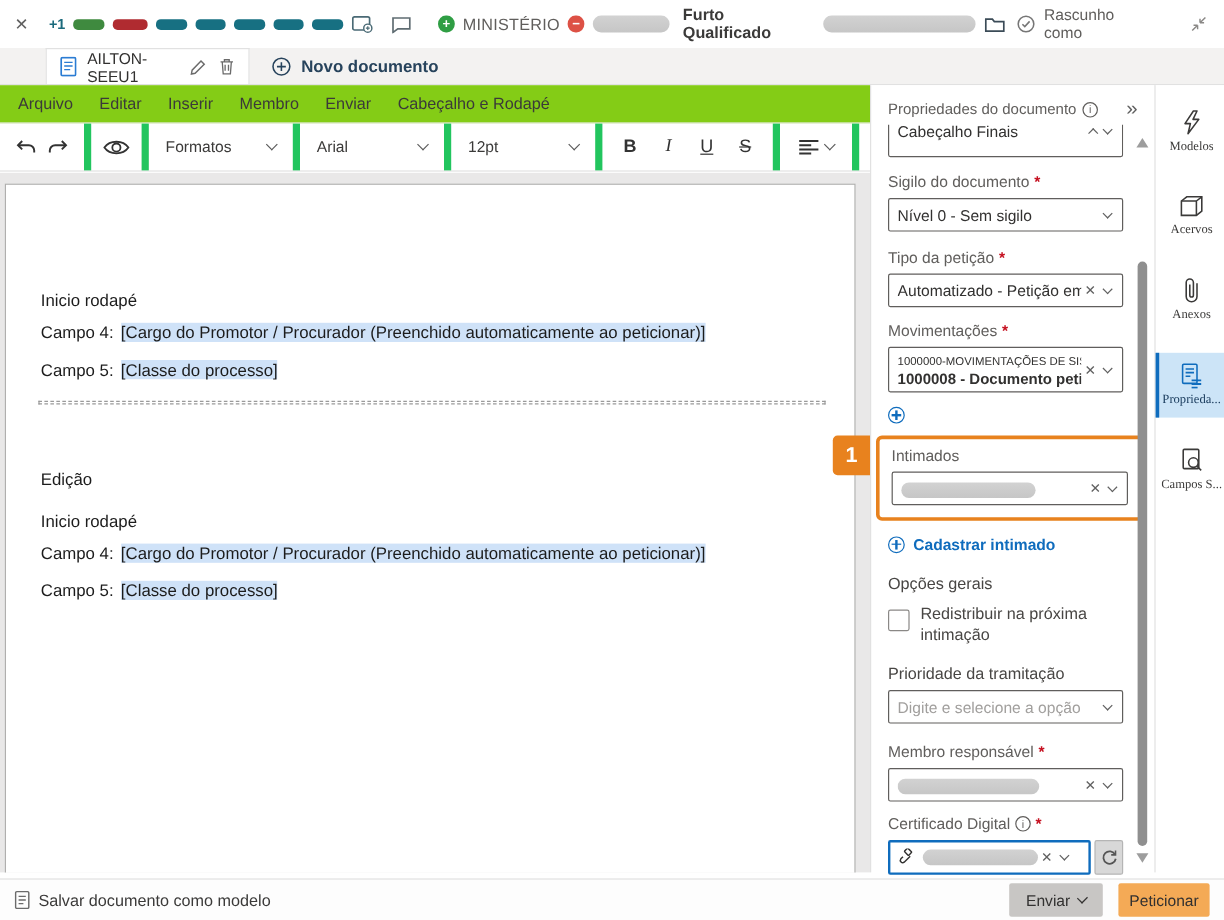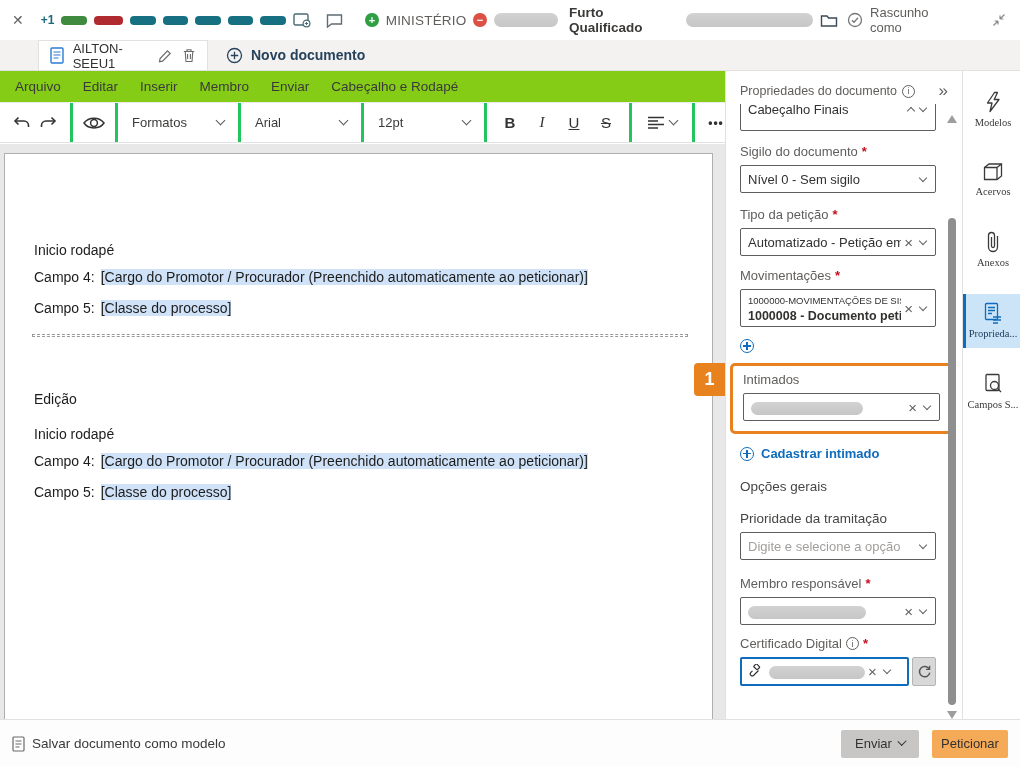--- a/index.html
+++ b/index.html
@@ -30,21 +30,21 @@
   .doctab .lbl { font-size:13px; color:#323130; }
   .newdoc { display:flex; align-items:center; gap:7px; padding:0 16px;
     color:#27435c; font-weight:bold; font-size:14px; cursor:pointer; }
   
   .menubar { position:absolute; top:71px; left:0; width:725px; height:32px;
     display:flex; align-items:center; gap:4px; padding:0 6px; border-bottom:1px solid #ececec; background:#84cc16; }
   .menubar span { padding:4px 9px; font-size:13.5px; color:#3b3a39; cursor:pointer; }
   
   .toolbar { position:absolute; top:103px; left:0; width:725px; height:40px;
     display:flex; align-items:stretch; border-bottom:1px solid #e1e1e1; background:#fff; }
-  .tgroup { display:flex; align-items:center; gap:2px; padding:0 8px; border-right:3px solid #22c55e; }
+  .tgroup { display:flex; align-items:center; gap:2px; padding:0 8px; border-right:6px solid #22c55e; }
   .tbtn { display:flex; align-items:center; justify-content:center; min-width:26px; height:28px;
     border-radius:2px; cursor:pointer; color:#333; }
   .tsel { display:flex; align-items:center; justify-content:space-between; width:100px;
     font-size:13px; color:#3b3a39; cursor:pointer; padding:0 4px; }
   .chv { width:7px; height:7px; border-right:1.4px solid #5a5a5a; border-bottom:1.4px solid #5a5a5a;
     display:inline-block; transform:rotate(45deg); margin-top:-4px; }
   .bial { font-size:15px; width:30px; text-align:center; }
   .b { font-weight:bold; } .i { font-style:italic; font-family:"Liberation Serif", serif; }
   .u { text-decoration:underline; } .s { text-decoration:line-through; }
   .more { letter-spacing:1px; font-weight:bold; color:#333; font-size:12px; }
@@ -113,21 +113,21 @@
   
   .rail { position:absolute; top:71px; left:962px; width:58px; height:656px;
     background:#fff; border-left:1px solid #e1e1e1; display:flex; flex-direction:column;
     align-items:stretch; padding-top:12px; }
   .railitem { display:flex; flex-direction:column; align-items:center; gap:4px;
     padding:8px 0 9px 0; margin-bottom:17px; cursor:pointer; border-left:3px solid transparent; }
   .railitem .rlbl { font-size:10.5px; color:#3b3a39; max-width:54px; overflow:hidden; white-space:nowrap;font-family:Liberation Serif, serif; }
   .railitem.sel { background:#cce4f7; border-left-color:#0f6cbd; }
   .railitem.sel .rlbl { color:#17395b; }
   
-  .bottombar { position:absolute; left:0; right:0; bottom:0; height:48px; background:#fdfdfd;
+  .bottombar { position:absolute; left:0; right:0; bottom:0; height:35px; background:#fdfdfd;
     border-top:1px solid #e1e1e1; display:flex; align-items:center; padding:0 12px; }
   .saveas { display:flex; align-items:center; gap:7px; font-size:13.5px; color:#3b3a39; cursor:pointer; }
   .btns { margin-left:auto; display:flex; gap:13px; }
   .btn { height:28px; display:flex; align-items:center; justify-content:center; gap:7px;
     border-radius:2px; font-size:13px; color:#323130; cursor:pointer; padding:0 14px; }
   .btn-send { background:#c8c6c4; width:78px; }
   .btn-submit { background:#f4aa56; width:76px; }
   svg { display:block; }
 </style>
 </head>
@@ -370,20 +370,24 @@
           <span class="chvf"></span>
         </div>
       </div>
 
       <div class="blink">
         <span class="pluscirc pc"></span>
         <span>Cadastrar intimado</span>
       </div>
 
       <div class="optlabel">Opções gerais</div>
+      <div class="chkrow">
+        <span class="chk"></span>
+        <span class="chklbl">Redistribuir na próxima intimação</span>
+      </div>
 
       <div class="flabel" style="margin-top:17px;color:#484644;font-size:13.5px">
         <span>Prioridade da tramitação</span>
       </div>
       <div class="fbox">
         <span class="grow ph">Digite e selecione a opção</span>
         <span class="chvf"></span>
       </div>
 
       <div class="flabel" style="margin-top:16px">

